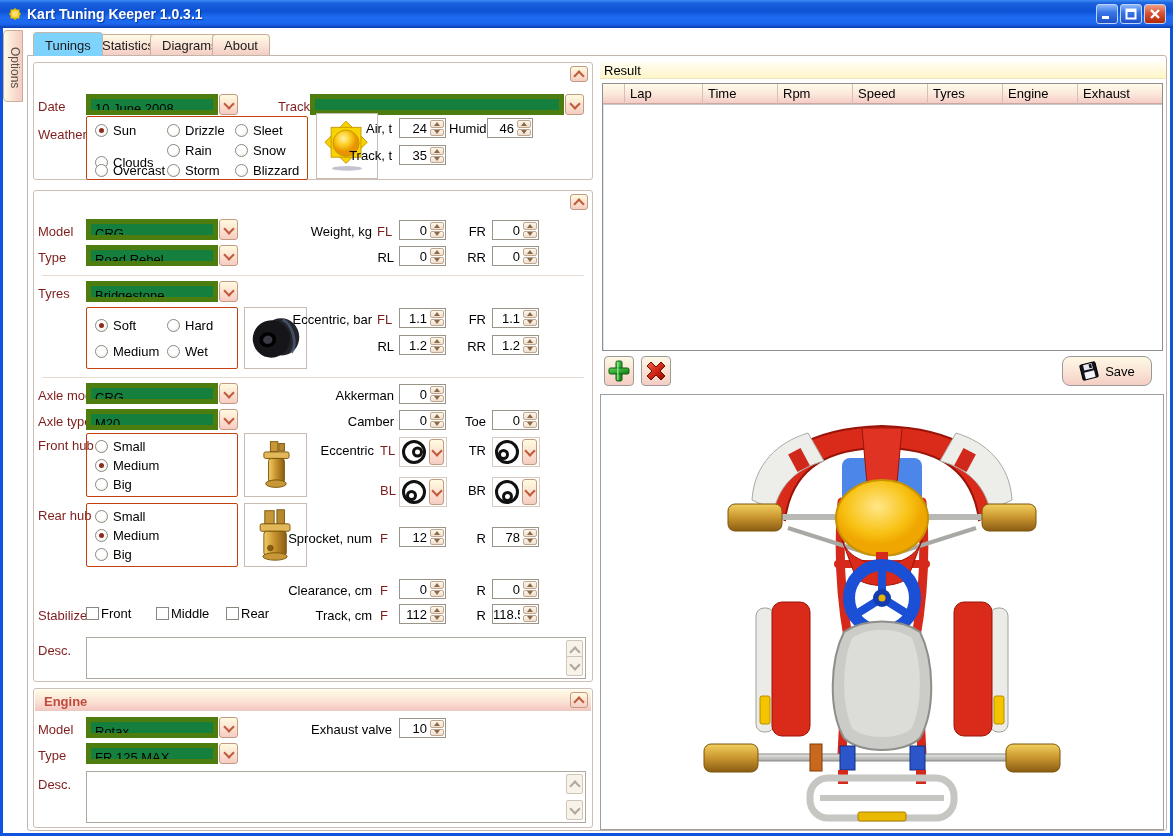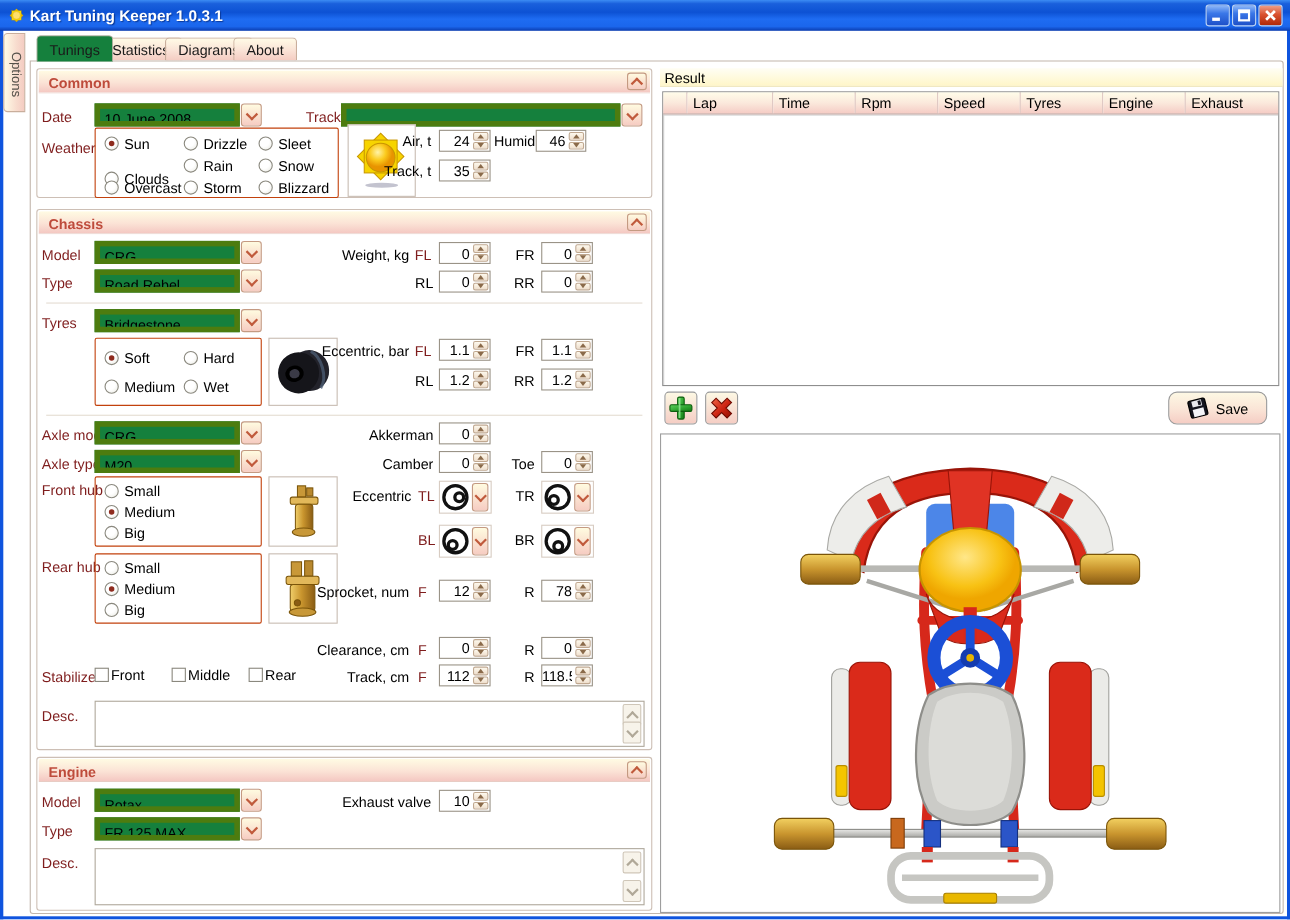--- a/index.html
+++ b/index.html
@@ -11,21 +11,21 @@
   .title-text{position:absolute;left:27px;top:6px;color:#fff;font-weight:bold;font-size:14px;text-shadow:1px 1px 1px #0A3898;white-space:nowrap;}
   .title-icon{position:absolute;left:7px;top:6px;width:16px;height:16px;}
   .winbtns{position:absolute;right:7px;top:4px;display:flex;gap:2px;}
   .wbtn{width:22px;height:20px;border:1px solid #BFD4F2;border-radius:3px;box-sizing:border-box;
     background:linear-gradient(180deg,#8FB8F8 0%,#3A77E8 40%,#1E50C8 100%);display:flex;align-items:center;justify-content:center;padding:0;}
   .wbtn.close{background:linear-gradient(180deg,#F0A088 0%,#DA5230 45%,#B02808 100%);}
   
   .tabpage{position:absolute;left:27px;top:55px;width:1140px;height:776px;border:1px solid #C2B6AC;border-radius:0 3px 3px 3px;background:#fff;box-sizing:border-box;}
   .tab{position:absolute;top:34px;height:21px;border:1px solid #C9AE9C;border-bottom:none;border-radius:4px 4px 0 0;
     background:linear-gradient(180deg,#FFFBE6 0%,#FAE2D6 55%,#F4CCC2 100%);padding:3px 11px 0;box-sizing:border-box;color:#1A1A1A;}
-  .tab.active{top:32px;height:24px;background:#15803d;border-color:#C2B6AC;z-index:3;padding-top:5px;}
+  .tab.active{top:32px;height:24px;background:#7dd3fc;border-color:#C2B6AC;z-index:3;padding-top:5px;}
   .opt-tab{position:absolute;left:3px;top:30px;width:20px;height:72px;border:1px solid #C9AE9C;border-radius:4px 0 0 4px;
     background:linear-gradient(90deg,#FFFBE6 0%,#F8DCCE 60%,#F4CCC2 100%);box-sizing:border-box;
     writing-mode:vertical-rl;text-align:center;color:#55514A;font-size:12px;padding-top:4px;}
   
   .grp{position:absolute;border:1px solid #CDBFB5;border-radius:3px;background:#fff;box-sizing:border-box;}
   .grp-h{position:absolute;left:1px;right:1px;top:1px;height:21px;border-radius:2px 2px 0 0;
     background:linear-gradient(180deg,#FFFBE3 0%,#FBE3D6 55%,#F4C8C2 100%);border-bottom:1px solid #E8CCC4;
     color:#BE4B3B;font-weight:bold;padding:4px 0 0 9px;box-sizing:border-box;}
   .coll{position:absolute;right:4px;top:3px;width:18px;height:16px;border:1px solid #C49A82;border-radius:3px;box-sizing:border-box;
     background:linear-gradient(180deg,#FFFBE0 0%,#F6CCC2 100%);display:flex;align-items:center;justify-content:center;padding:0;}
@@ -121,21 +121,20 @@
 <div class="opt-tab">Options</div>
 
 <div class="tab active on" style="left:33px;"><span>Tunings</span></div>
 <div class="tab" style="left:90px;"><span>Statistics</span></div>
 <div class="tab" style="left:150px;"><span>Diagrams</span></div>
 <div class="tab" style="left:212px;"><span>About</span></div>
 
 <div class="tabpage"></div>
 
 <div class="grp" style="left:33px;top:62px;width:560px;height:118px;">
-  <div class="grp-h"><span>Common</span></div>
   <button class="coll">
       <i class="chev up"></i>
     </button>
 
   <span class="lbl" style="left:4px;top:36px;">Date</span>
   <div class="combo" style="left:52px;top:31px;width:152px;">
     <div class="cfield">10 June 2008</div>
     <button class="cbtn">
         <i class="chev down"></i>
       </button>
@@ -234,21 +233,20 @@
           <i class="tu"></i>
         </b>
         <b>
           <i class="td"></i>
         </b>
       </span>
     </div>
 </div>
 
 <div class="grp" style="left:33px;top:190px;width:560px;height:492px;">
-  <div class="grp-h"><span>Chassis</span></div>
   <button class="coll">
       <i class="chev up"></i>
     </button>
 
   <span class="lbl" style="left:4px;top:33px;">Model</span>
   <div class="combo" style="left:52px;top:28px;width:152px;">
       <div class="cfield">CRG</div>
       <button class="cbtn">
         <i class="chev down"></i>
       </button>

